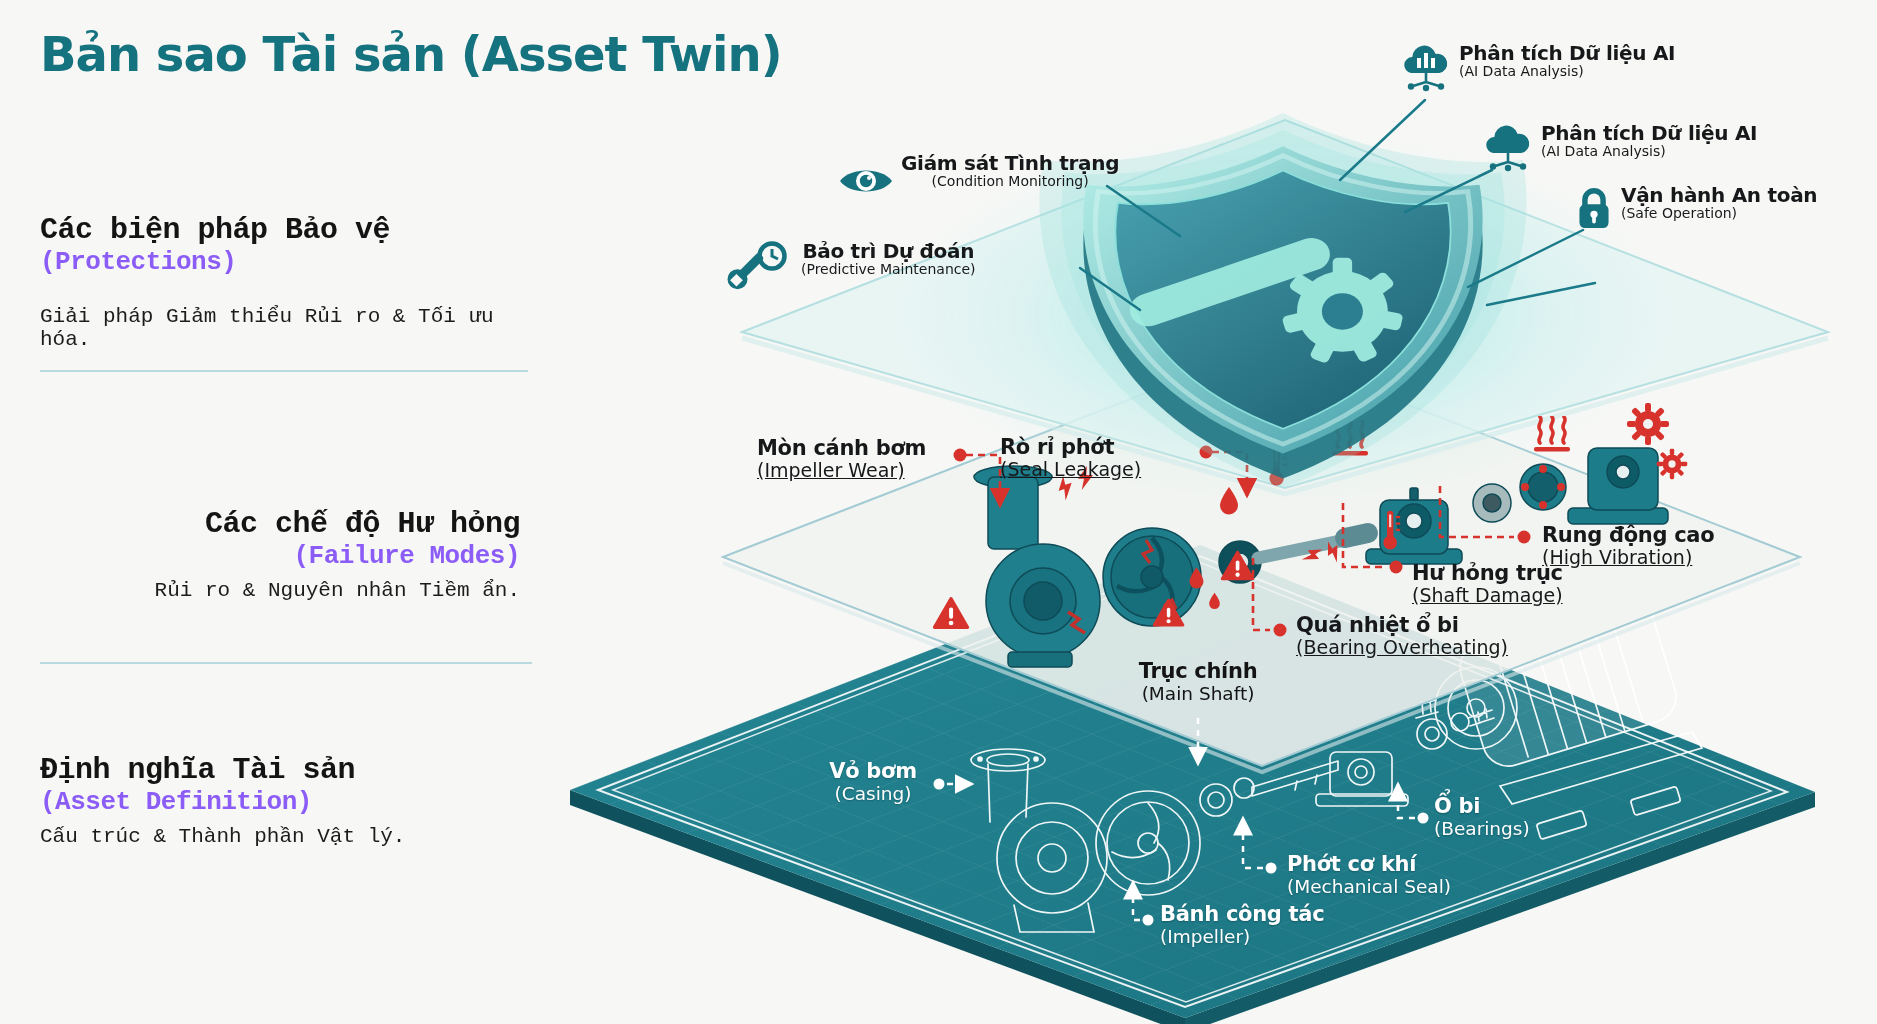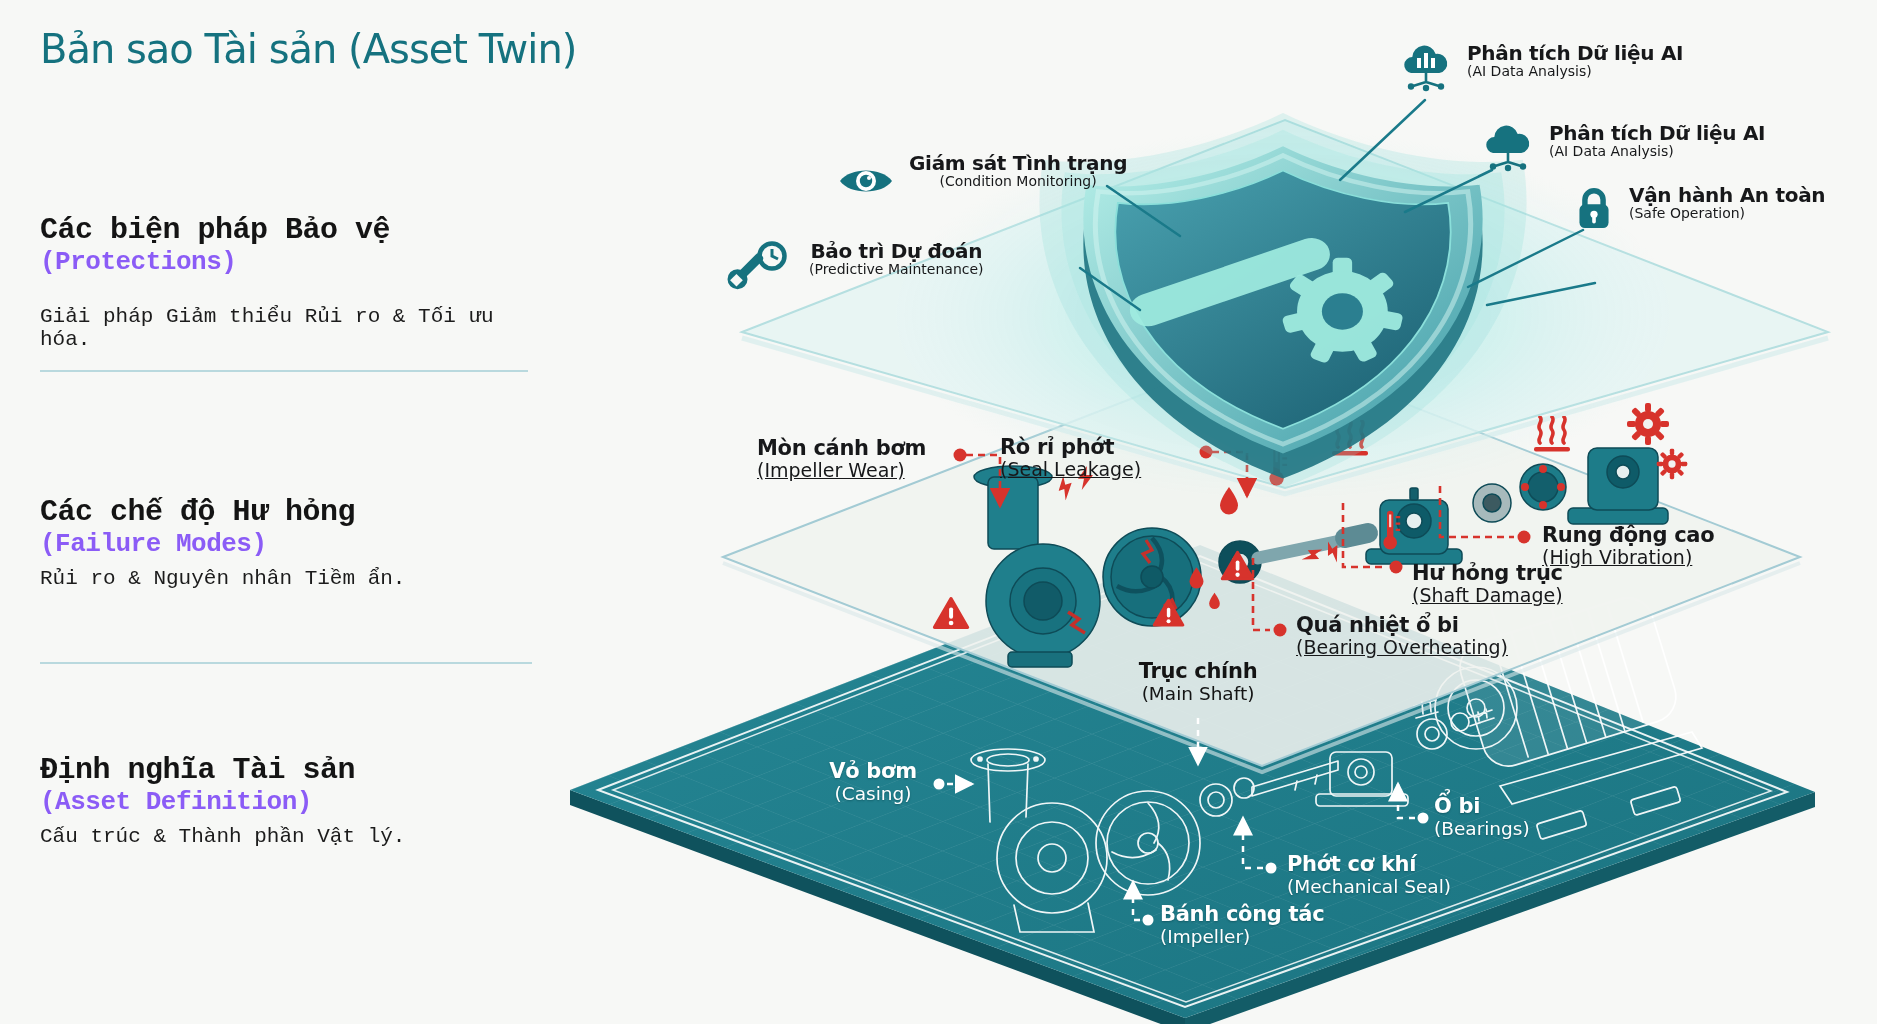--- a/index.html
+++ b/index.html
@@ -5,29 +5,29 @@
   html,body{margin:0;padding:0;background:#e8e8e6;}
   .scene{
     position:relative;width:1877px;height:1024px;overflow:hidden;
     background:#f7f8f6;
     font-family:"DejaVu Sans","Liberation Sans",sans-serif;
     color:#17181a;
   }
   .art{position:absolute;left:0;top:0;}
   .title{
     position:absolute;left:40px;top:26px;margin:0;
-    font-size:40px;font-weight:normal;letter-spacing:-1px;color:#15727f;
+    font-size:48px;font-weight:bold;letter-spacing:-1px;color:#15727f;
   }
   .section{position:absolute;left:40px;width:480px;line-height:1.12;font-family:Liberation Mono, monospace;}
   .s-vi{font-size:30px;font-weight:bold;color:#141414;letter-spacing:-0.5px;}
   .s-en{font-size:26px;font-weight:bold;color:#8b5cf6;letter-spacing:-0.5px;}
   .s-desc{font-size:21px;color:#1c1c1c;margin-top:8px;}
   .section.gap-desc .s-desc{margin-top:28px;}
   .divider{position:absolute;left:40px;height:2px;background:#b9d9de;}
-  .callout{position:absolute;display:flex;gap:15px;align-items:flex-start;line-height:1.12;}
+  .callout{position:absolute;display:flex;gap:7px;align-items:flex-start;line-height:1.12;}
   .cicon{flex:none;display:block;}
   .ctext b{display:block;font-size:20px;font-weight:bold;letter-spacing:-0.3px;}
   .ctext i{display:block;font-style:normal;font-size:14px;}
   .callout.center .ctext{text-align:center;}
   .flabel{position:absolute;line-height:1.1;}
   .flabel b{display:block;font-size:21px;font-weight:bold;letter-spacing:-0.3px;}
   .flabel i{display:block;font-style:normal;font-size:19px;text-decoration:underline;}
   .align-right{}
   .align-center{text-align:center;}
   .clabel{position:absolute;line-height:1.12;}
@@ -306,21 +306,21 @@
 
   <h1 class="title">Bản sao Tài sản (Asset Twin)</h1>
 
   <div class="section gap-desc" style="top:214px;">
     <div class="s-vi">Các biện pháp Bảo vệ</div>
     <div class="s-en">(Protections)</div>
     <div class="s-desc">Giải pháp Giảm thiểu Rủi ro &amp; Tối ưu hóa.</div>
   </div>
   <div class="divider" style="top:370px;width:488px;"></div>
 
-  <div class="section" style="top:496px;">
+  <div class="section" style="top:508px;text-align:right;">
     <div class="s-vi">Các chế độ Hư hỏng</div>
     <div class="s-en">(Failure Modes)</div>
     <div class="s-desc">Rủi ro &amp; Nguyên nhân Tiềm ẩn.</div>
   </div>
   <div class="divider" style="top:662px;width:492px;"></div>
 
   <div class="section" style="top:754px;">
     <div class="s-vi">Định nghĩa Tài sản</div>
     <div class="s-en">(Asset Definition)</div>
     <div class="s-desc">Cấu trúc &amp; Thành phần Vật lý.</div>

